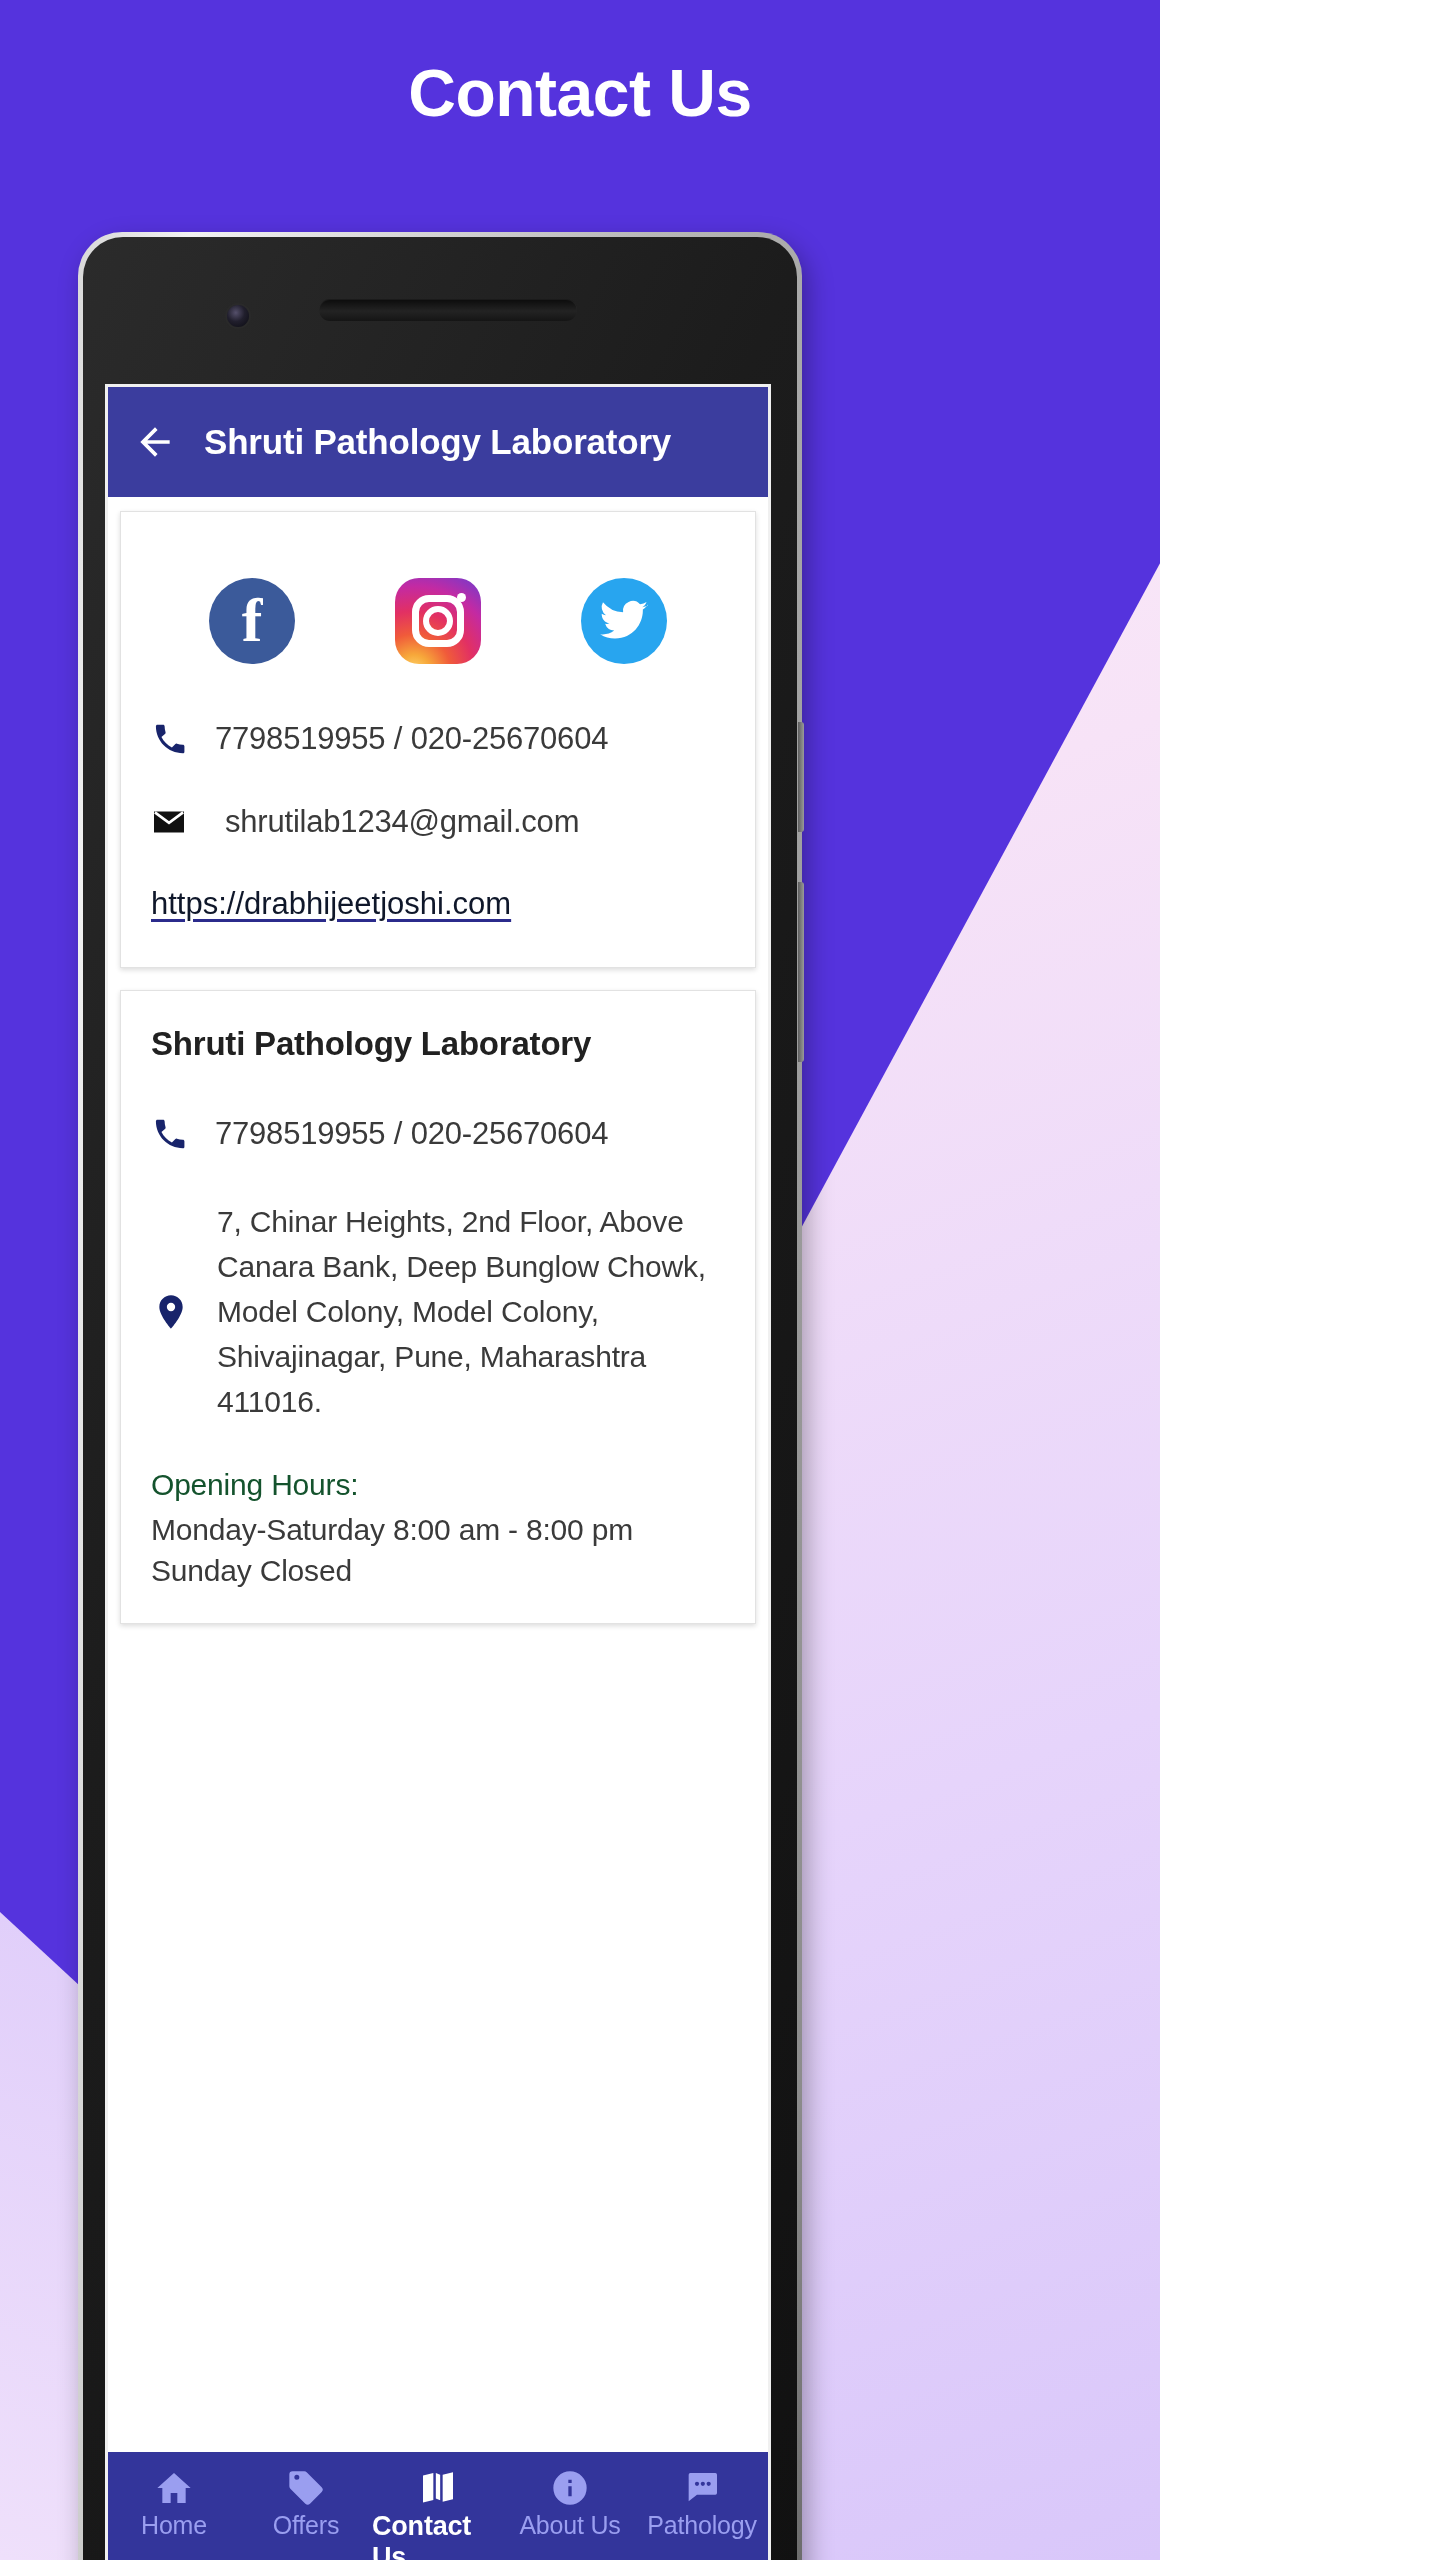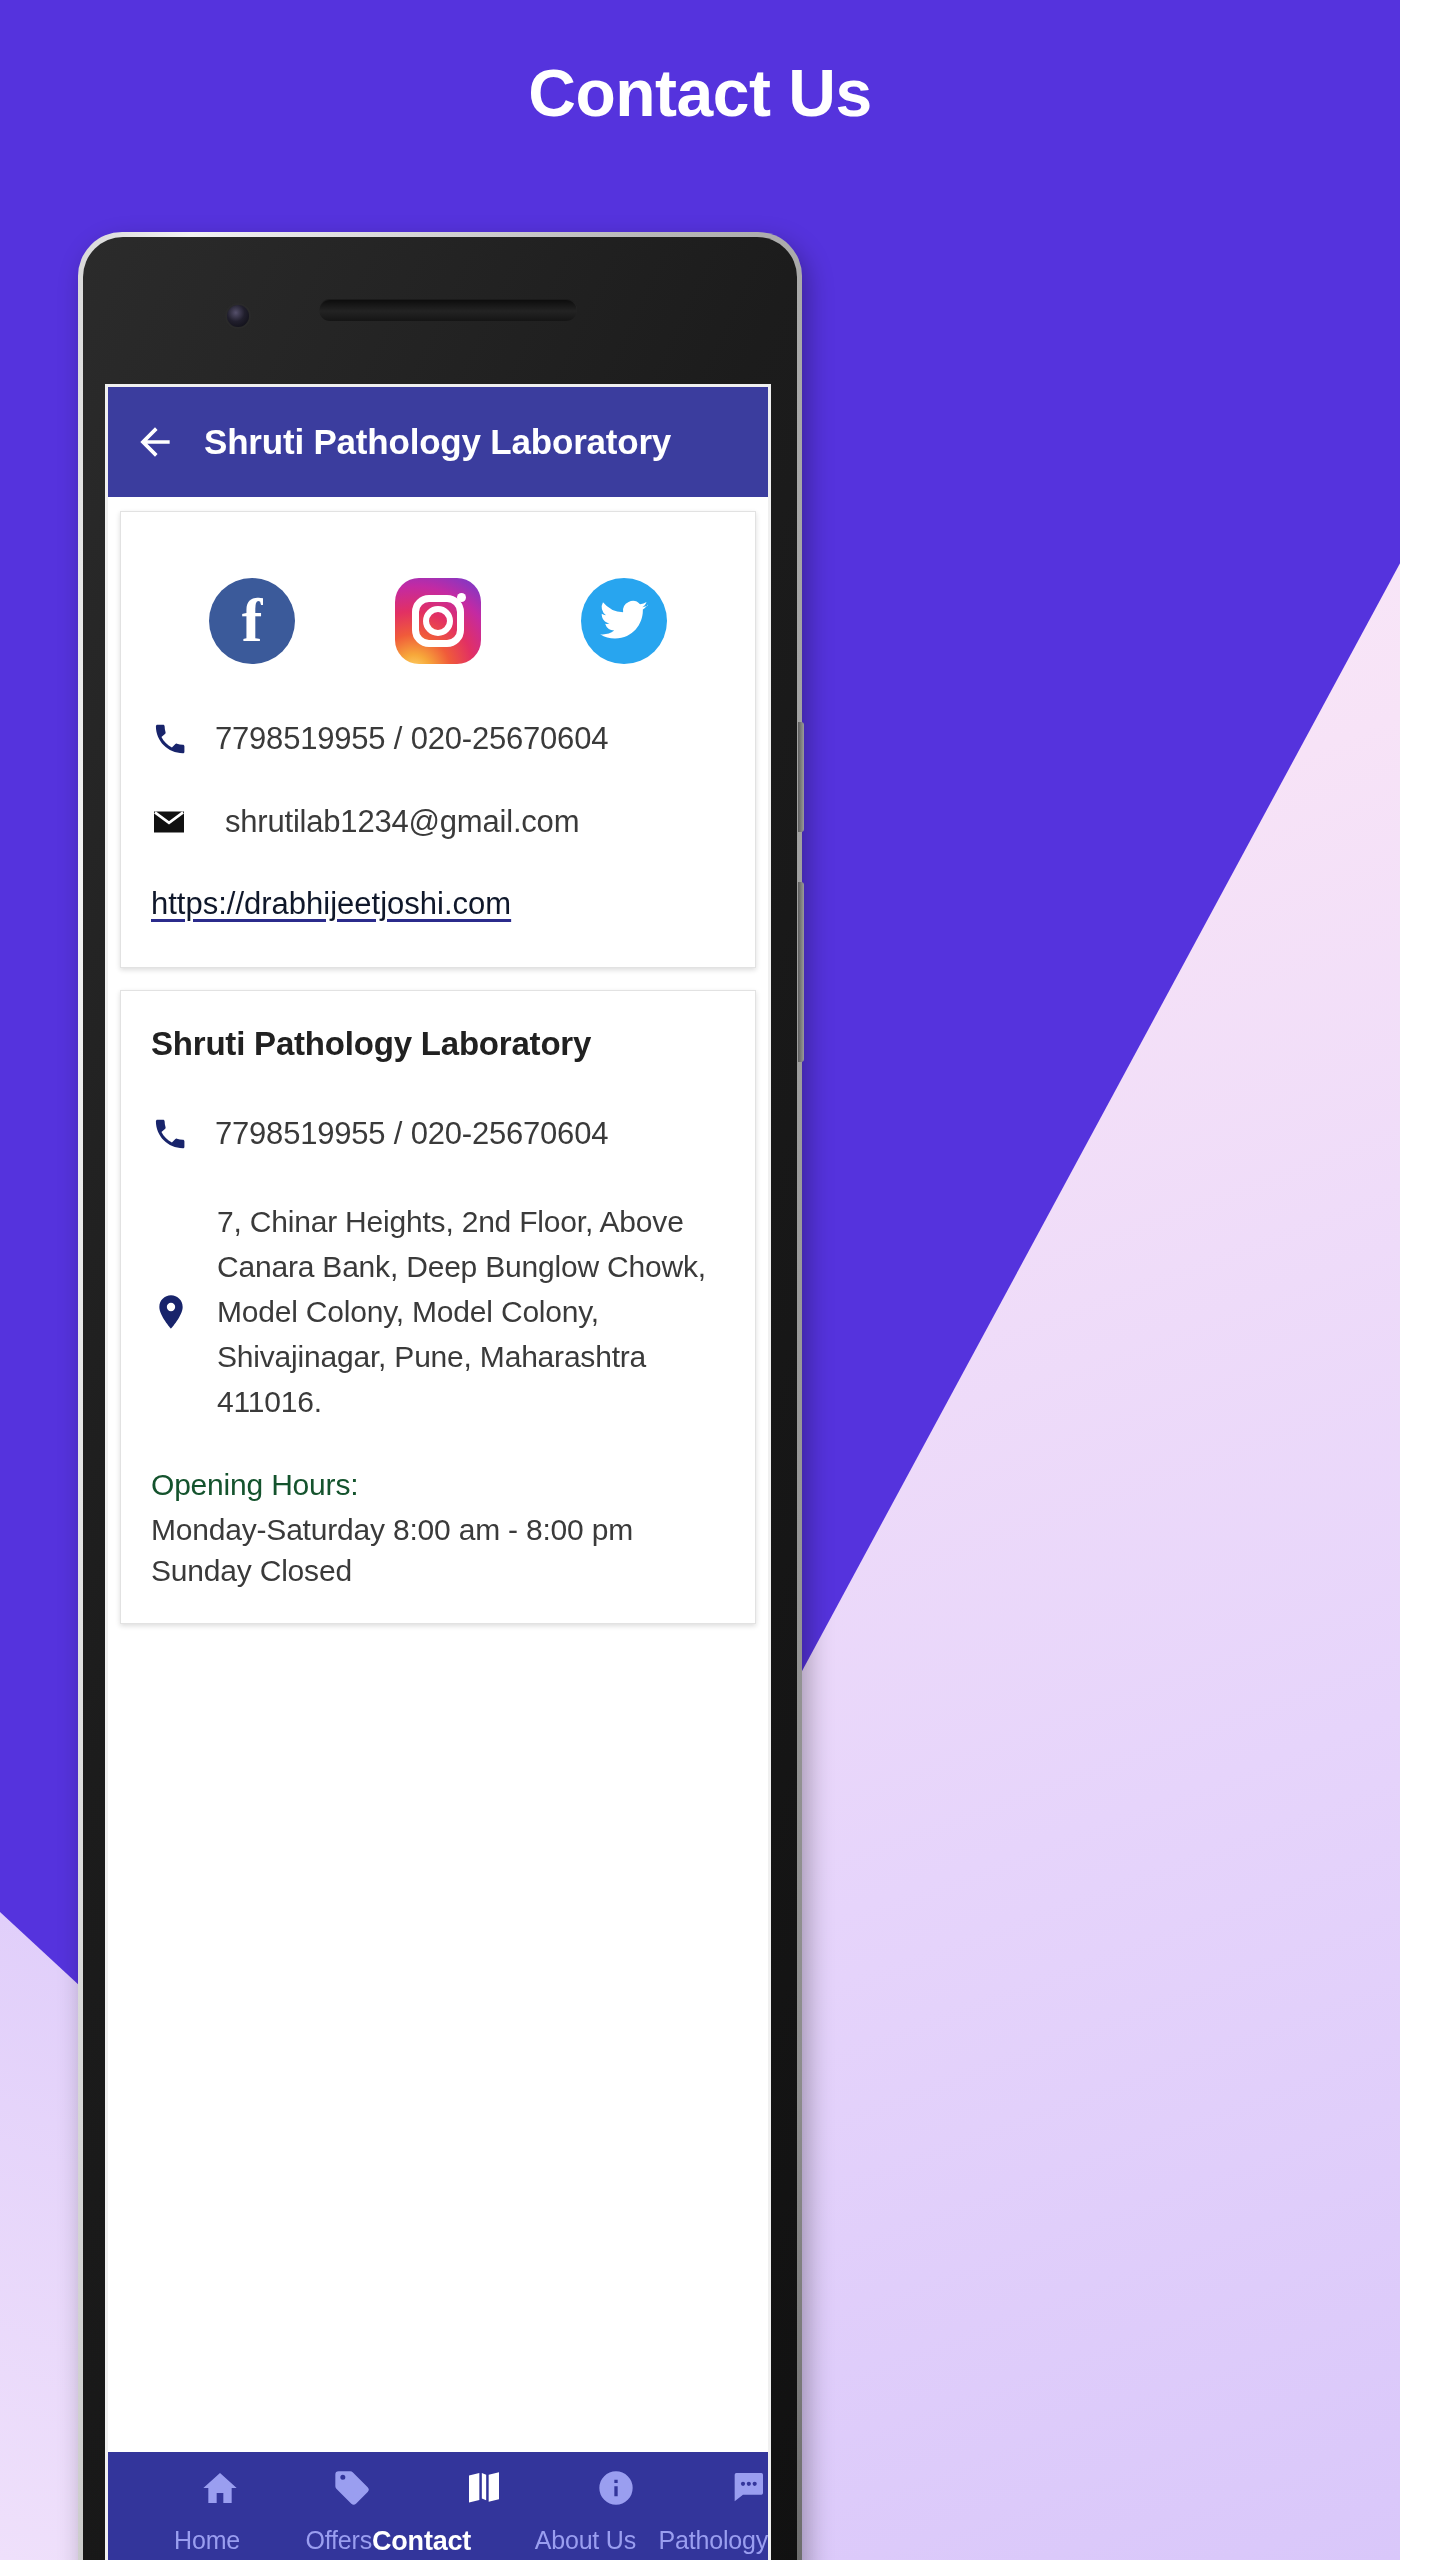--- a/index.html
+++ b/index.html
@@ -7,21 +7,21 @@
   html, body {
     width: 1440px;
     height: 2560px;
     overflow: hidden;
     font-family: "Liberation Sans", sans-serif;
   }
 
   
   #promo {
     position: relative;
-    width: 1400px;
+    width: 1160px;
     height: 2560px;
     background: #5533dd;
     overflow: hidden;
   }
   
   .wedge-right {
     position: absolute;
     top: 0; right: 0;
     width: 760px; height: 2560px;
     background: linear-gradient(160deg, #fdf3fb 0%, #f7e3f7 35%, #e6d4fb 70%, #d9c7fa 100%);
@@ -292,22 +292,22 @@
     height: 124px;
     background: #33359b;
     display: flex;
     align-items: flex-start;
     padding-top: 14px;
   }
   .navitem {
     flex: 1;
     display: flex;
     flex-direction: column;
-    align-items: flex-end;
-    gap: 16px;
+    align-items: center;
+    gap: 1px;
     cursor: pointer;
   }
   .navitem .nicon { height: 44px; display: flex; align-items: center; }
   .navitem .nicon svg { width: 40px; height: 40px; fill: #9a9ef0; }
   .navitem .nlabel {
     font-size: 25px;
     color: #9a9ef0;
     letter-spacing: -0.2px;
   }
   .navitem.active .nicon svg { fill: #ffffff; }

